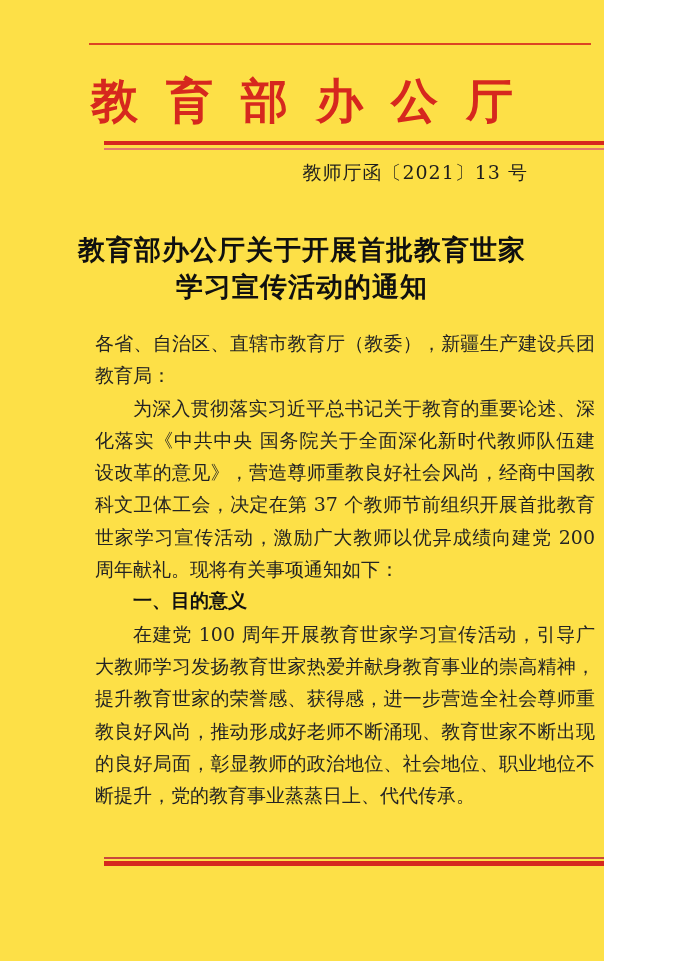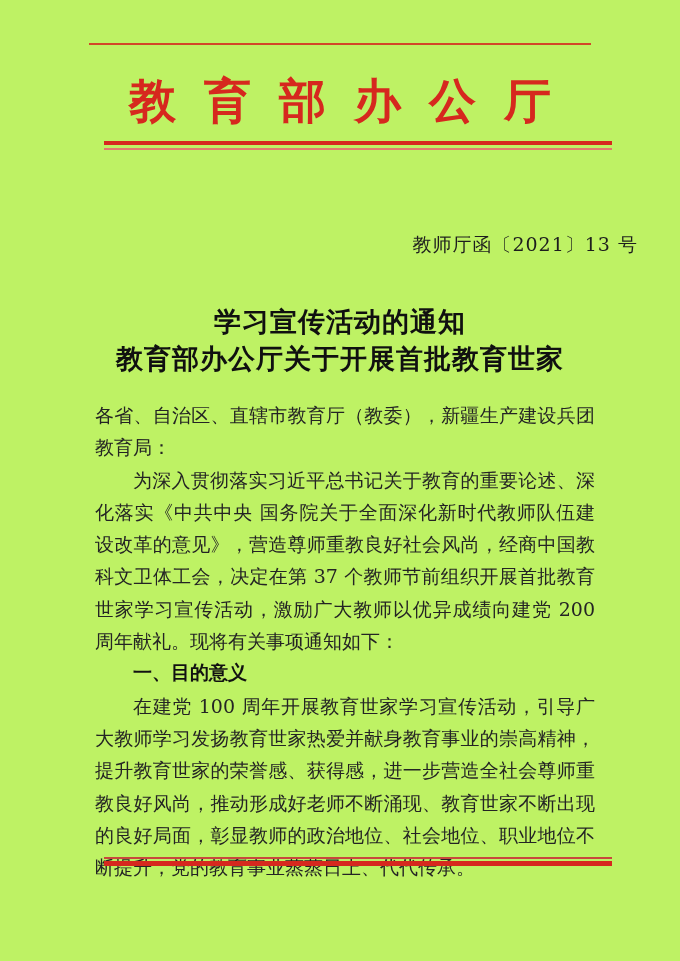--- a/index.html
+++ b/index.html
@@ -4,22 +4,22 @@
 <style>
   :root{
     --red:#d6281e;
     --red-light:#e2796d;
     --red-mid:#c8483c;
     --ink:#212121;
   }
   html,body{margin:0;padding:0;background:#ffffff;}
   .page{
     position:relative;
-    width:680px;height:961px;
-    background:#bef264;
+    width:604px;height:961px;
+    background:#fde047;
     overflow:hidden;
     font-family:"DejaVu Serif","Liberation Serif",serif;
     color:var(--ink);
   }
   .top-border{
     position:absolute;top:43px;left:89px;width:502px;height:2px;
     background:var(--red);opacity:.85;
   }
   .org-name{
     margin:72px 0 0 0;
@@ -32,23 +32,23 @@
     line-height:58px;
     font-family:"DejaVu Serif","Liberation Serif",serif;
     white-space:nowrap;
   }
   .rule{position:absolute;left:104px;width:508px;}
   .rule-top-thick{top:141px;height:4px;background:var(--red);}
   .rule-top-thin{top:148px;height:2px;background:var(--red-light);}
   .rule-bottom-thin{top:857px;height:2px;background:var(--red-mid);}
   .rule-bottom-thick{top:861px;height:5px;background:var(--red);}
   .doc-no{
-    margin-top:102px;
+    margin-top:30px;
     text-align:right;
-    padding-right:42px;
+    padding-right:76px;
     font-size:19px;
     line-height:24px;
     color:#1d1d1d;
     letter-spacing:1px;
   }
   .title{
     margin-top:48px;
     text-align:center;
     font-family:"Liberation Sans","DejaVu Sans",sans-serif;
     font-weight:700;
@@ -83,22 +83,22 @@
   <div class="top-border"></div>
 
   <h1 class="org-name">教育部办公厅</h1>
 
   <div class="rule rule-top-thick"></div>
   <div class="rule rule-top-thin"></div>
 
   <div class="doc-no">教师厅函〔2021〕13 号</div>
 
   <div class="title">
+    <div>教育部办公厅关于开展首批教育世家</div>
     <div>学习宣传活动的通知</div>
-    <div>教育部办公厅关于开展首批教育世家</div>
   </div>
 
   <div class="body-text">
     <p class="salutation">各省、自治区、直辖市教育厅（教委），新疆生产建设兵团教育局：</p>
     <p class="para">为深入贯彻落实习近平总书记关于教育的重要论述、深化落实《中共中央 国务院关于全面深化新时代教师队伍建设改革的意见》，营造尊师重教良好社会风尚，经商中国教科文卫体工会，决定在第 37 个教师节前组织开展首批教育世家学习宣传活动，激励广大教师以优异成绩向建党 200 周年献礼。现将有关事项通知如下：</p>
     <p class="sec-heading">一、目的意义</p>
     <p class="para">在建党 100 周年开展教育世家学习宣传活动，引导广大教师学习发扬教育世家热爱并献身教育事业的崇高精神，提升教育世家的荣誉感、获得感，进一步营造全社会尊师重教良好风尚，推动形成好老师不断涌现、教育世家不断出现的良好局面，彰显教师的政治地位、社会地位、职业地位不断提升，党的教育事业蒸蒸日上、代代传承。</p>
   </div>
 
   <div class="rule rule-bottom-thin"></div>

